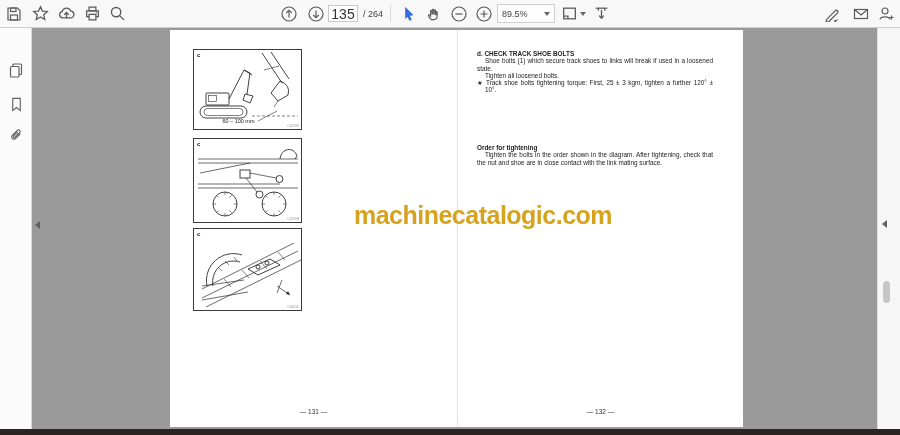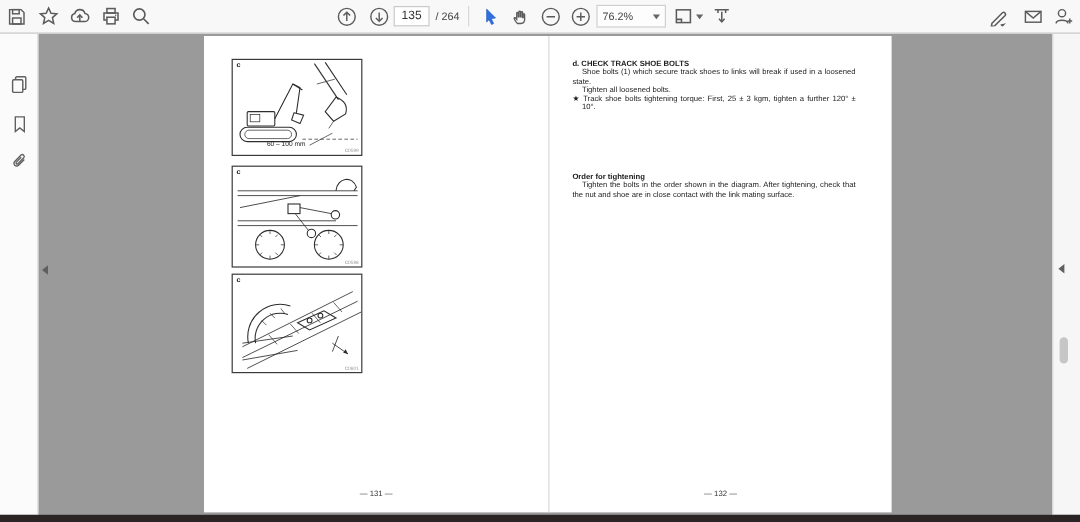--- a/index.html
+++ b/index.html
@@ -4,21 +4,21 @@
 <style>
   html,body{margin:0;padding:0;width:900px;height:435px;background:#fff;}
   *{box-sizing:border-box;}
   #app{position:relative;width:900px;height:435px;font-family:"Liberation Sans",sans-serif;overflow:hidden;background:#9a9a9a;}
 
   
   .toolbar{position:absolute;left:0;top:0;width:900px;height:28px;background:#f8f8f8;border-bottom:1px solid #cfcfcf;z-index:10;}
   .tbtn{position:absolute;top:0;height:27px;width:24px;display:flex;align-items:center;justify-content:center;cursor:pointer;}
   .tbtn svg{display:block;}
   .tb-divider{position:absolute;top:5px;width:1px;height:17px;background:#d8d8d8;}
-  .page-input{position:absolute;left:328px;top:5px;width:30px;height:17px;border:1px solid #c9c9c9;background:#fff;font-size:10px;text-align:center;color:#333;padding:0;font-family:"Liberation Sans",sans-serif;}
+  .page-input{position:absolute;left:328px;top:5px;width:30px;height:17px;border:1px solid #c9c9c9;background:#fff;font-size:14px;text-align:center;color:#333;padding:0;font-family:"Liberation Sans",sans-serif;}
   .page-total{position:absolute;left:363px;top:0;height:27px;display:flex;align-items:center;font-size:9px;color:#444;}
   .zoom-combo{position:absolute;left:497px;top:4px;width:58px;height:19px;border:1px solid #cfcfcf;background:#fdfdfd;display:flex;align-items:center;justify-content:space-between;padding:0 4px;cursor:pointer;}
   .zoom-combo .zval{font-size:9px;color:#444;}
   .caret{width:0;height:0;border-left:3px solid transparent;border-right:3px solid transparent;border-top:4px solid #666;}
 
   
   .sidebar{position:absolute;left:0;top:28px;width:32px;height:401px;background:#fbfbfb;border-right:1px solid #dadada;z-index:5;}
   .side-btn{position:absolute;left:7px;width:18px;height:18px;display:flex;align-items:center;justify-content:center;cursor:pointer;}
 
   
@@ -160,21 +160,21 @@
     <div class="tbtn" style="left:472px;">
       <span>
           <svg width="18" height="18" viewBox="0 0 18 18" fill="none" stroke="#5b5b5b" stroke-width="1.2">
             <circle cx="9" cy="9" r="7"></circle>
             <path d="M5.5 9h7M9 5.5v7"></path>
           </svg>
         </span>
     </div>
 
     <div class="zoom-combo">
-      <span class="zval">76.2%</span>
+      <span class="zval">89.5%</span>
       <span class="caret"></span>
     </div>
 
     <div class="tbtn" style="left:558px;width:30px;">
       <span>
           <svg width="17" height="17" viewBox="0 0 16 16" fill="none" stroke="#5b5b5b" stroke-width="1.2">
             <rect x="2.5" y="3" width="11" height="10"></rect>
             <path d="M2.5 10.5h4v2.5"></path>
           </svg>
         </span>
@@ -320,20 +320,21 @@
       </div>
 
       <div class="rp-block" id="rp-order">
         <div class="rp-head">Order for tightening</div>
         <div class="rp-indent">Tighten the bolts in the order shown in the diagram. After tightening, check that the nut and shoe are in close contact with the link mating surface.</div>
       </div>
 
       <div class="pagenum">— 132 —</div>
     </div>
 
+    <div class="watermark">machinecatalogic.com</div>
   </div>
 
   <div class="rightstrip">
     <span class="collapse-arrow rs-arrow"></span>
     <div class="scroll-thumb"></div>
   </div>
 
   <div class="bottombar"></div>
 </div>
 

